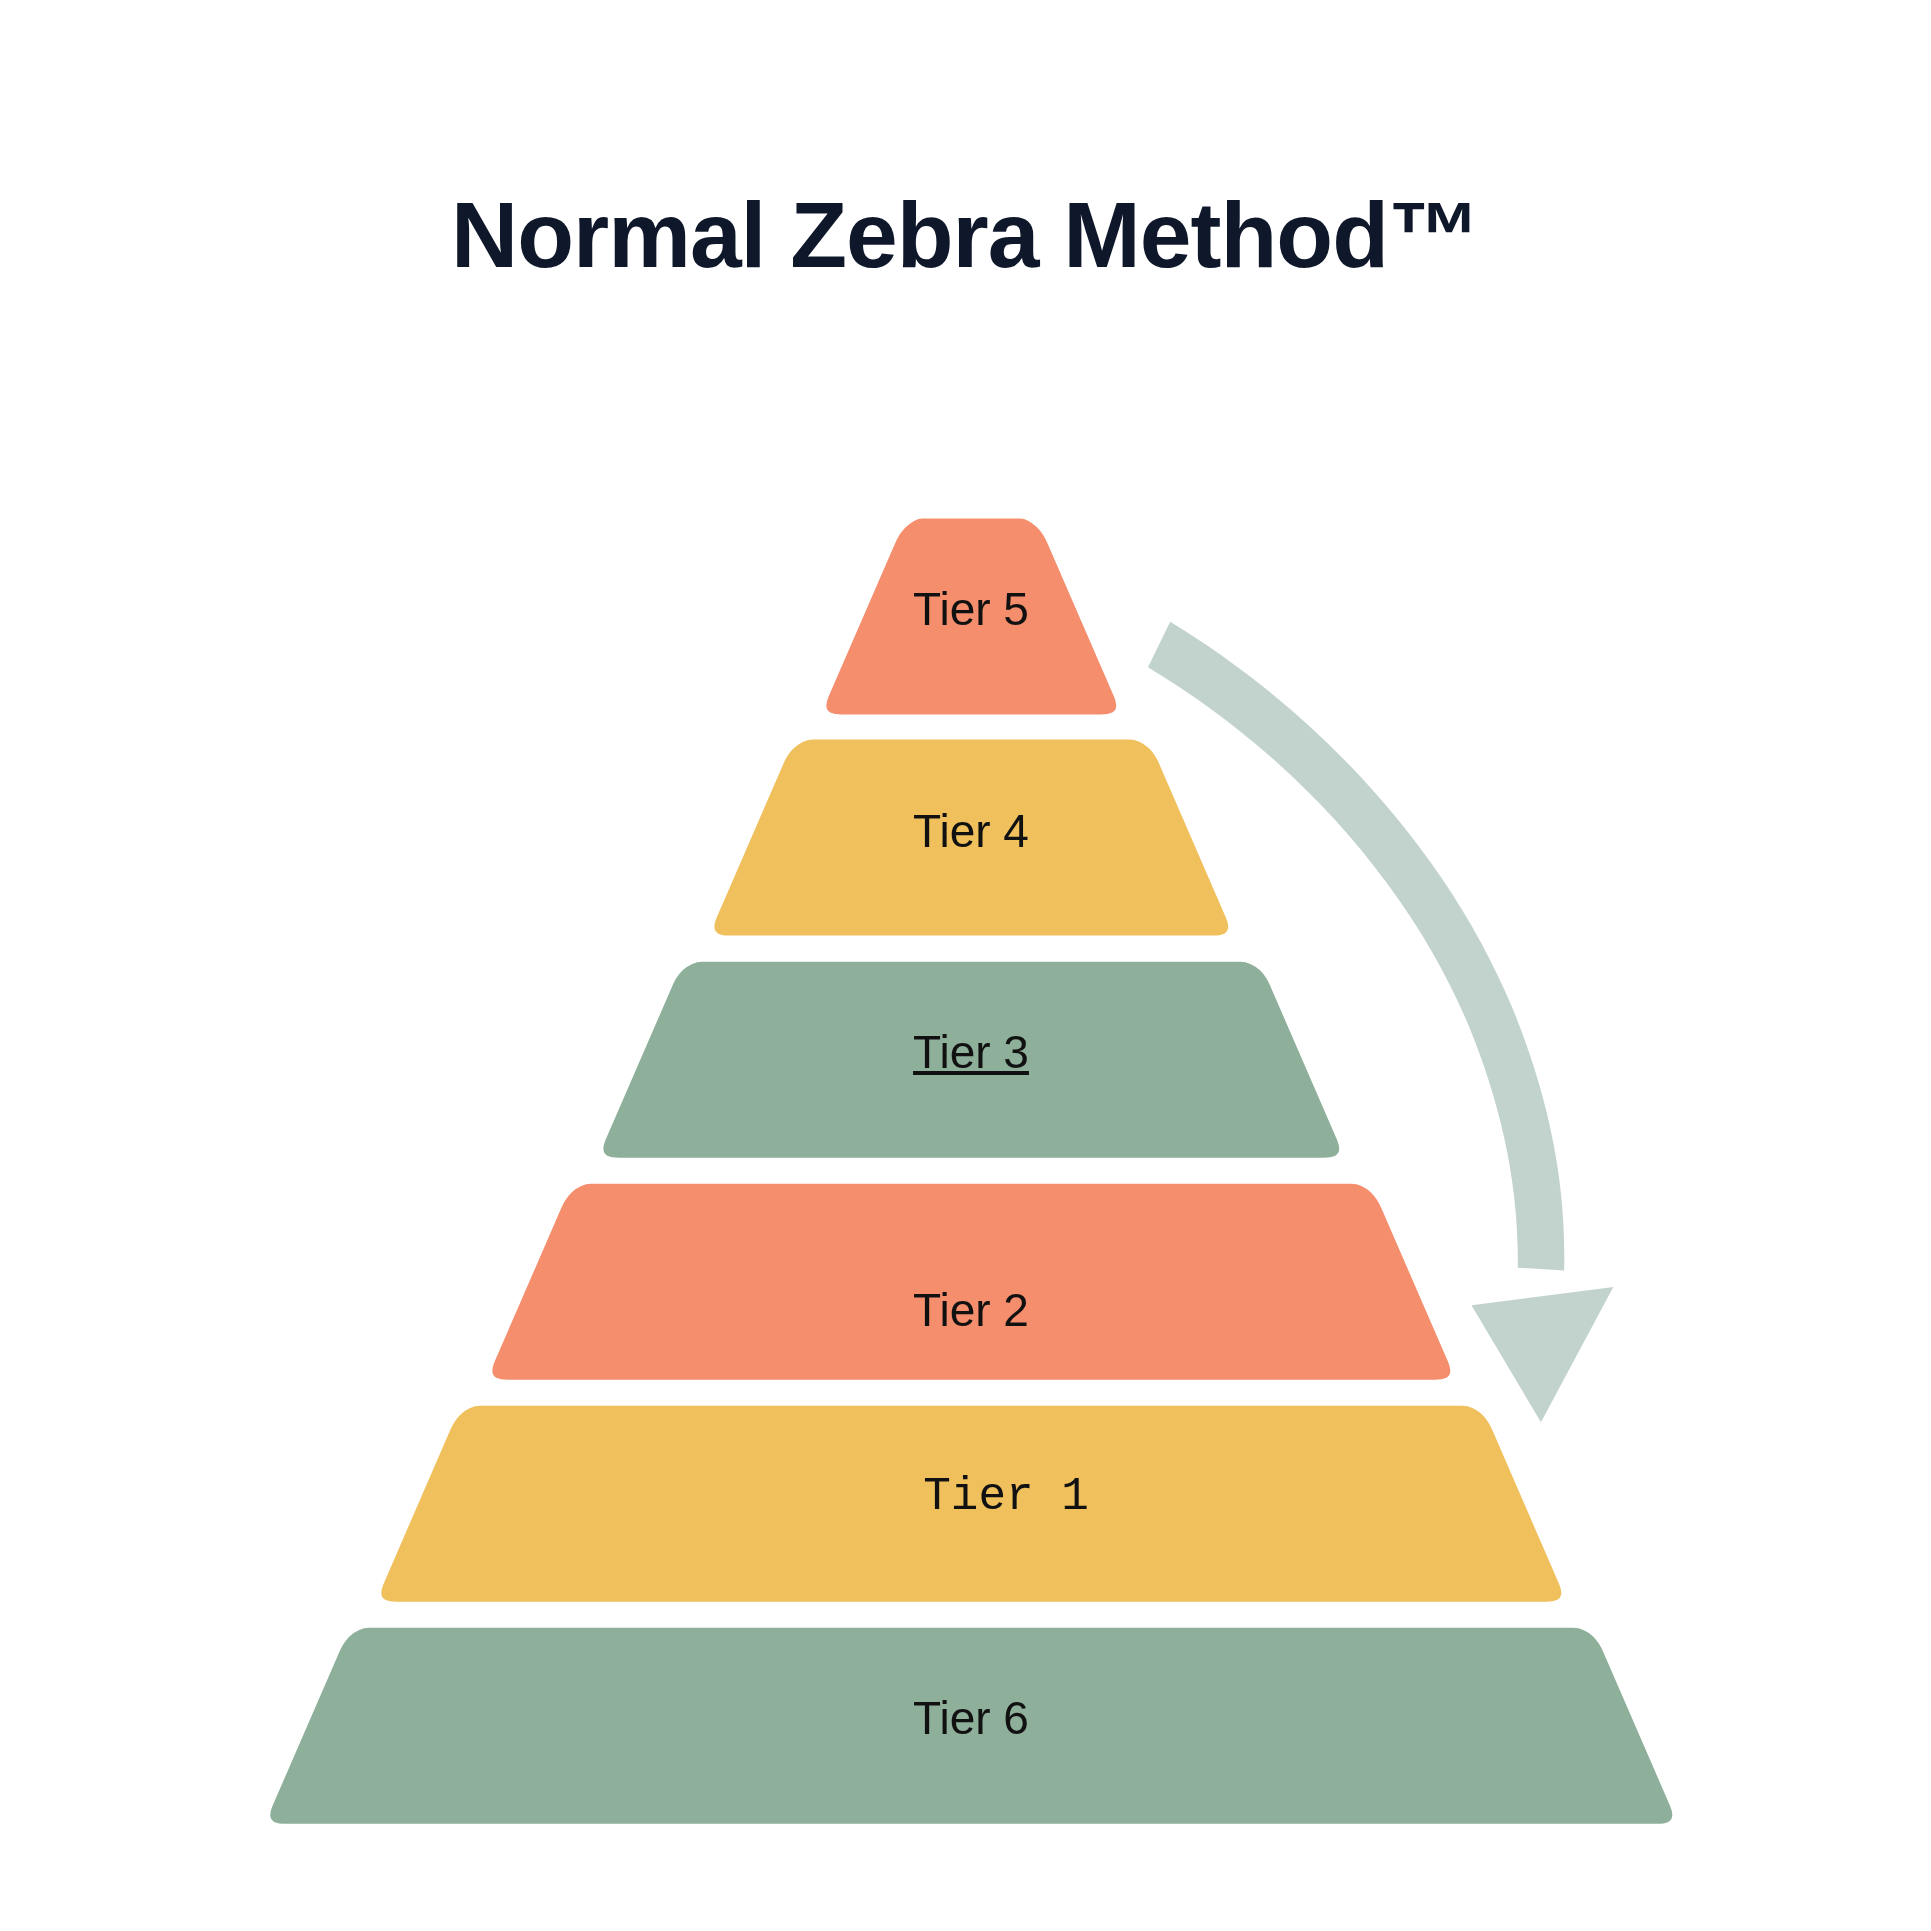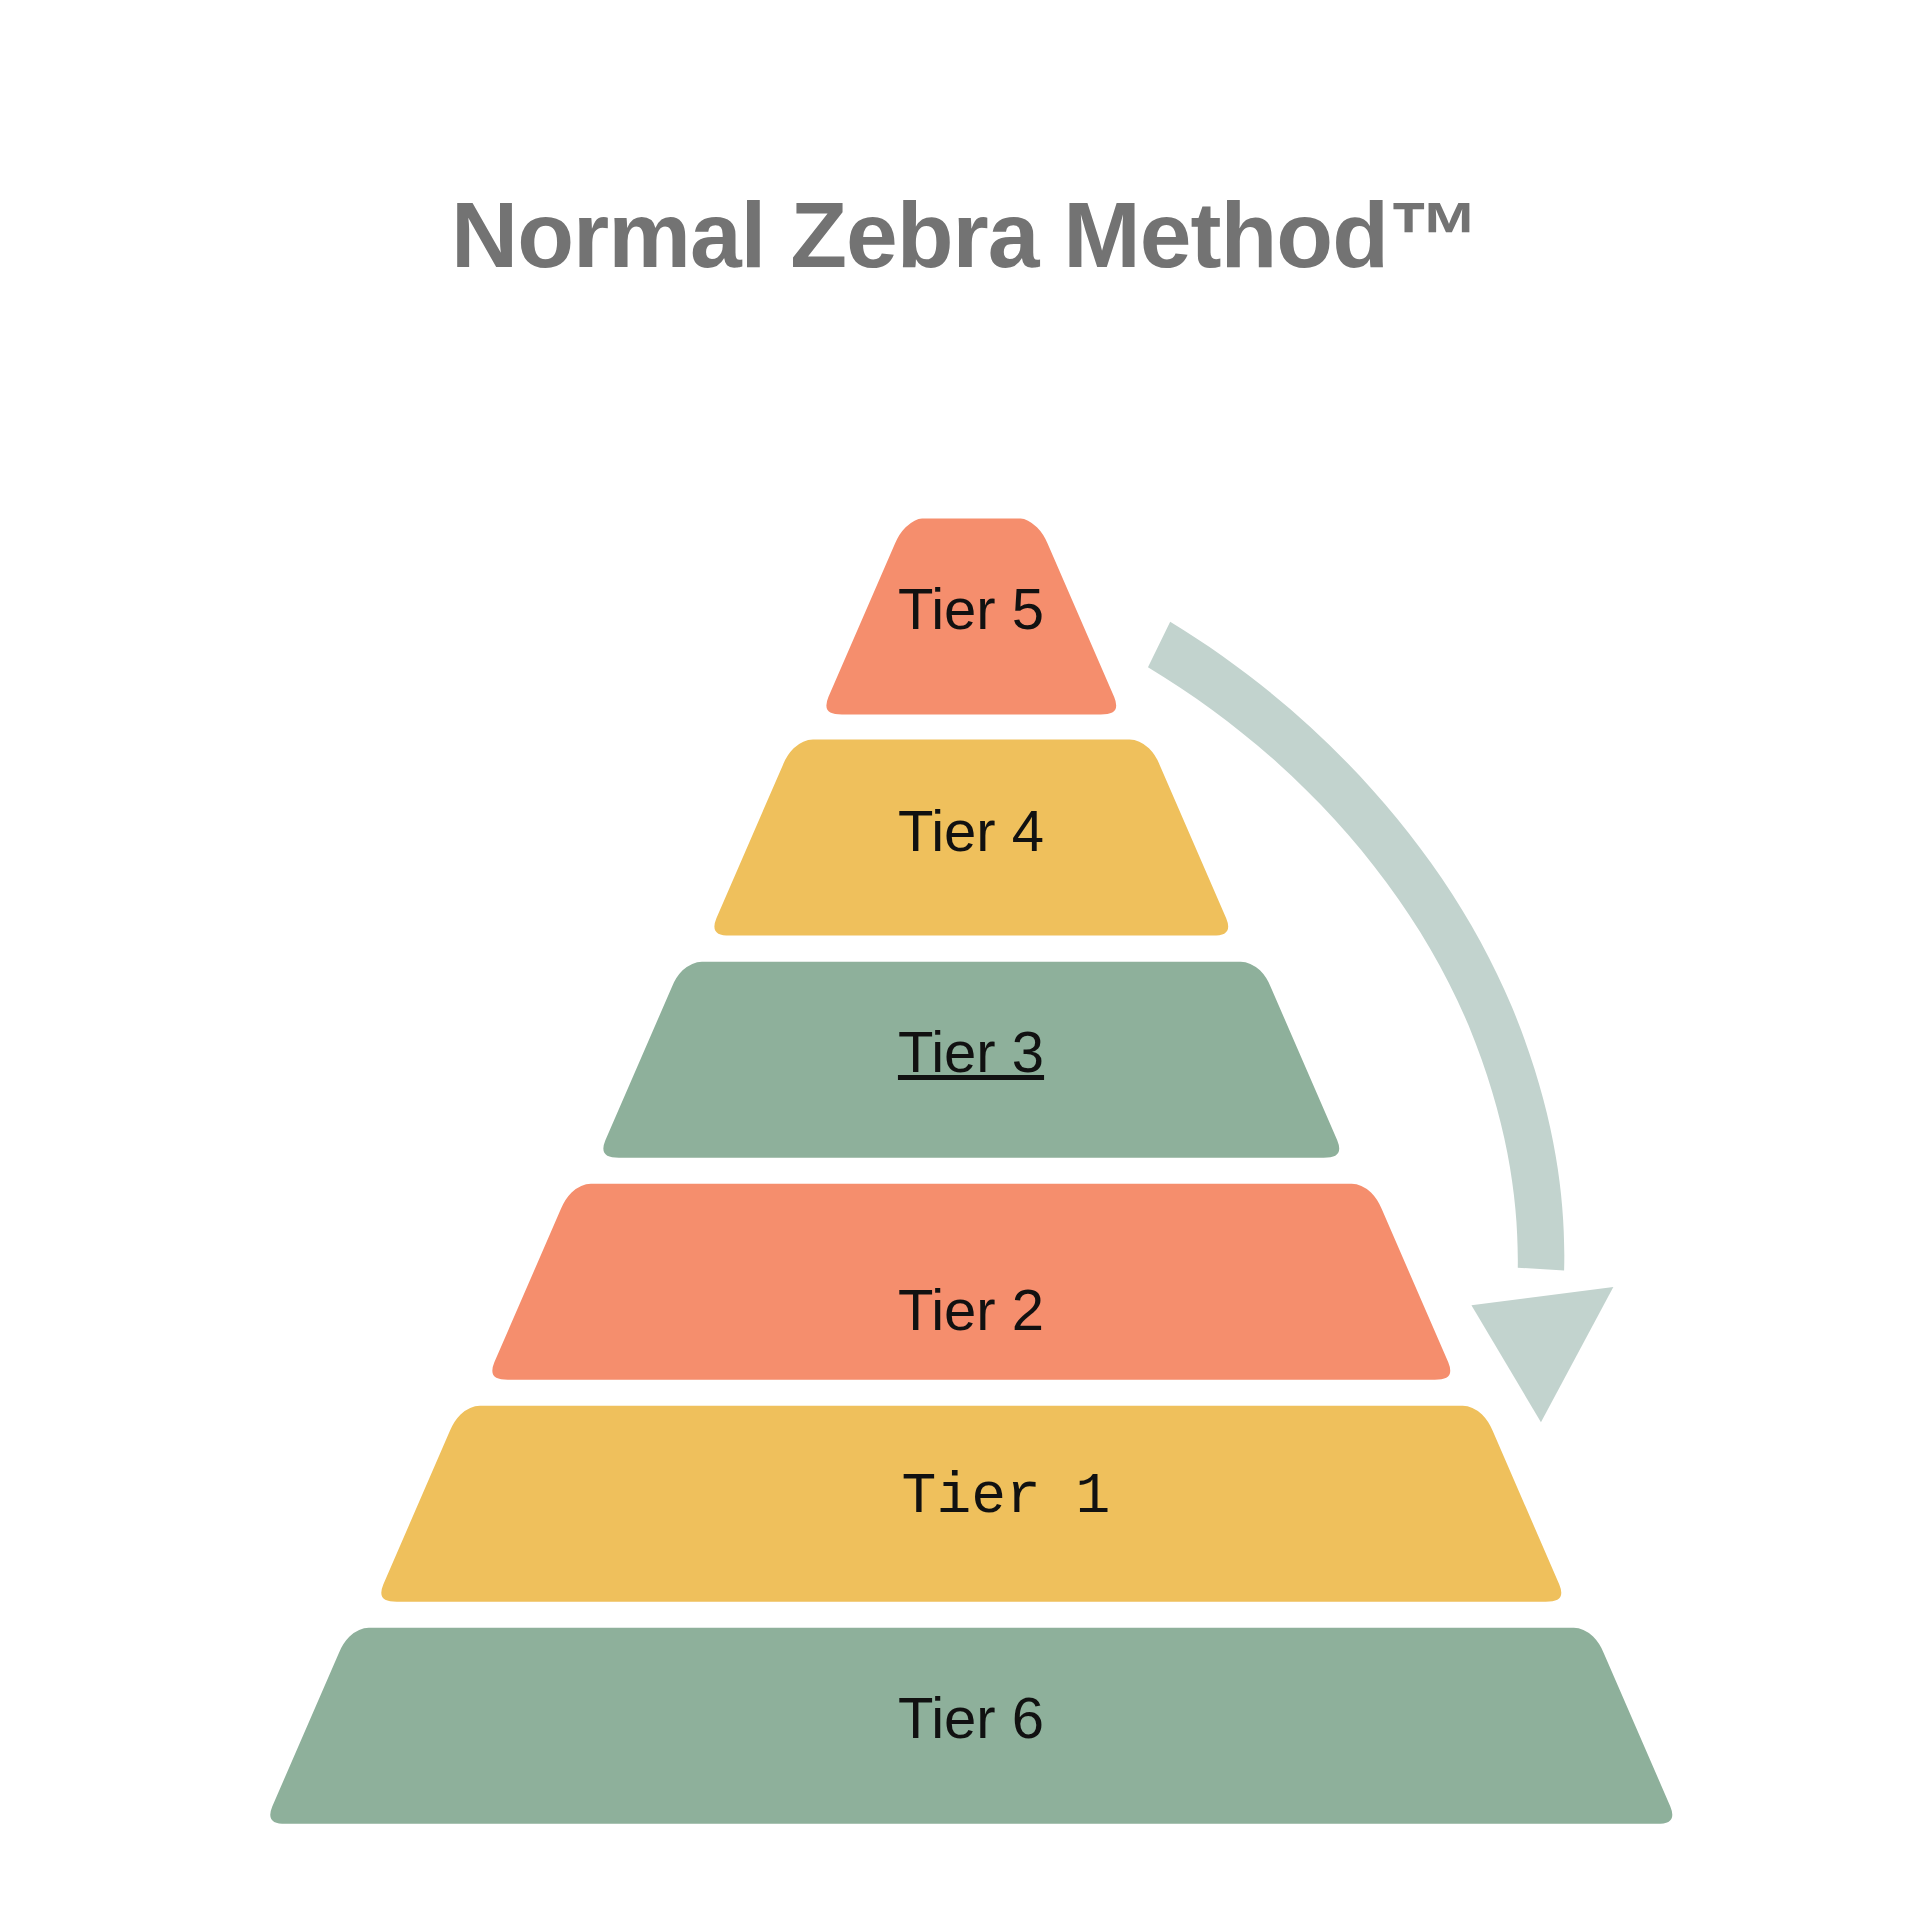--- a/index.html
+++ b/index.html
@@ -18,37 +18,37 @@
   #title {
     position: absolute;
     left: 0;
     top: 189px;
     width: 1931px;
     text-align: center;
     font-family: "Liberation Sans", sans-serif;
     font-weight: bold;
     font-size: 93px;
     letter-spacing: -1px;
-    color: #737373;
+    color: #0f172a;
     line-height: 1.0;
     white-space: nowrap;
   }
   #pyramid {
     position: absolute;
     left: 0;
     top: 0;
     width: 1931px;
     height: 1931px;
   }
   .tier-label {
     position: absolute;
     text-align: center;
     font-family: "Liberation Sans", sans-serif;
     font-weight: normal;
-    font-size: 58px;
+    font-size: 46px;
     color: #111111;
     line-height: 1;
     transform: translate(-50%, -50%);
     white-space: nowrap;
     pointer-events: none;
   }
 </style>
 </head>
 <body>
 

